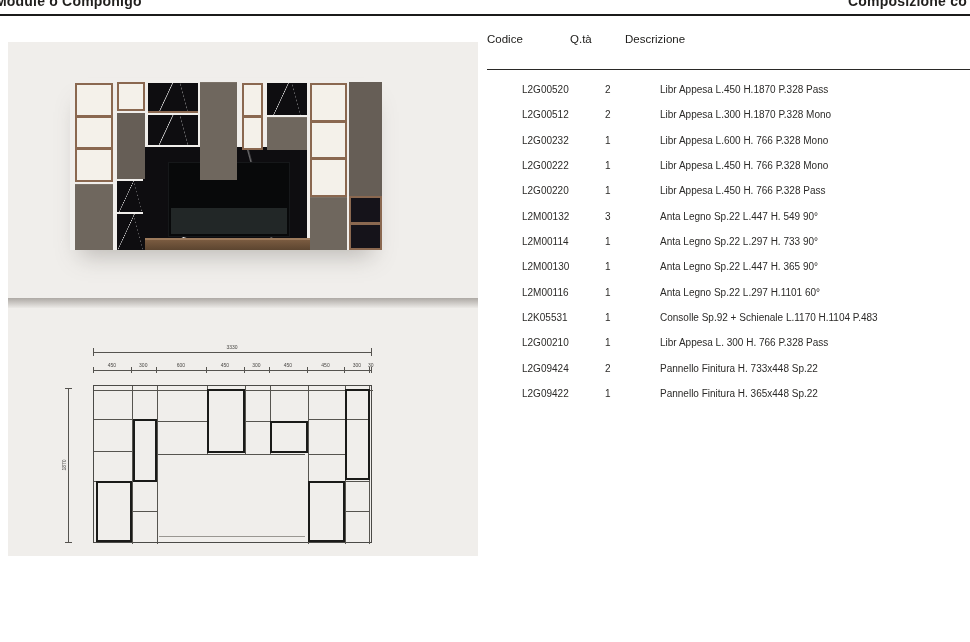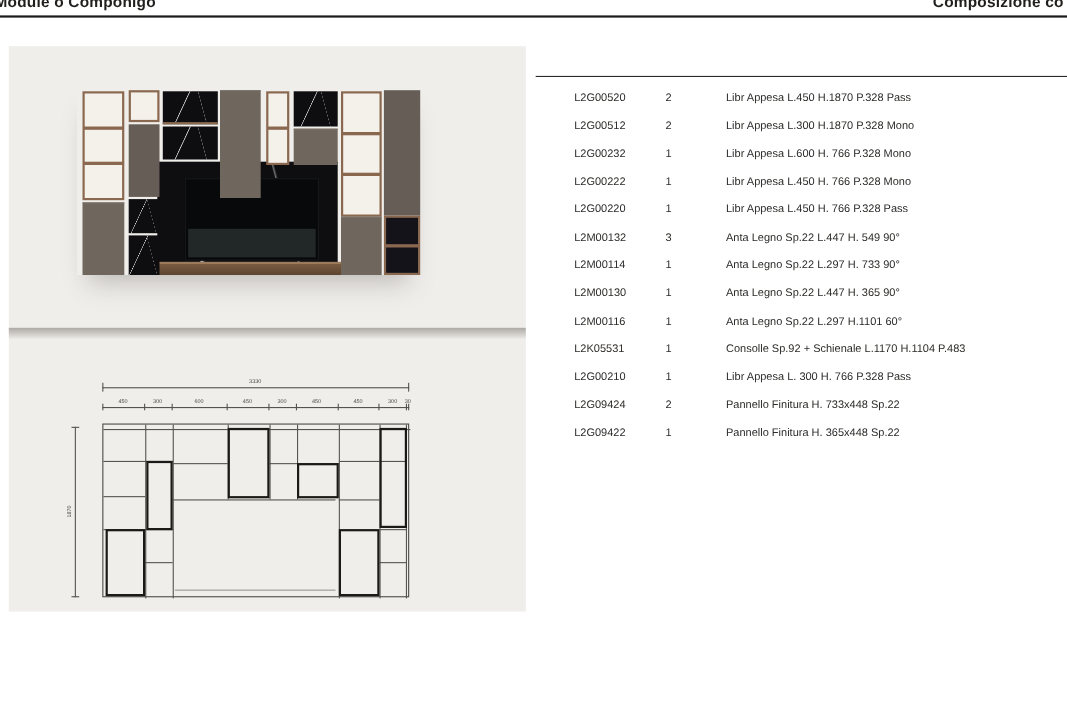--- a/index.html
+++ b/index.html
@@ -192,20 +192,25 @@
       <i class="bold shape" style="left:214px;top:95px;width:37px;height:61px;"></i>
     </div>
 
     <div class="floor-line shape"></div>
 
     <div class="caption">
       <div>P. 328 - 483 mm</div>
     </div>
   </div>
 
+  <div class="thead">
+    <span class="col-code">Codice</span>
+    <span class="col-qty">Q.tà</span>
+    <span class="col-desc">Descrizione</span>
+  </div>
   <div class="thead-rule"></div>
   <div class="rows">
       <div class="trow">
         <span class="col-code">L2G00520</span>
         <span class="col-qty">2</span>
         <span class="col-desc">Libr Appesa L.450 H.1870 P.328 Pass</span>
       </div>
       <div class="trow">
         <span class="col-code">L2G00512</span>
         <span class="col-qty">2</span>

